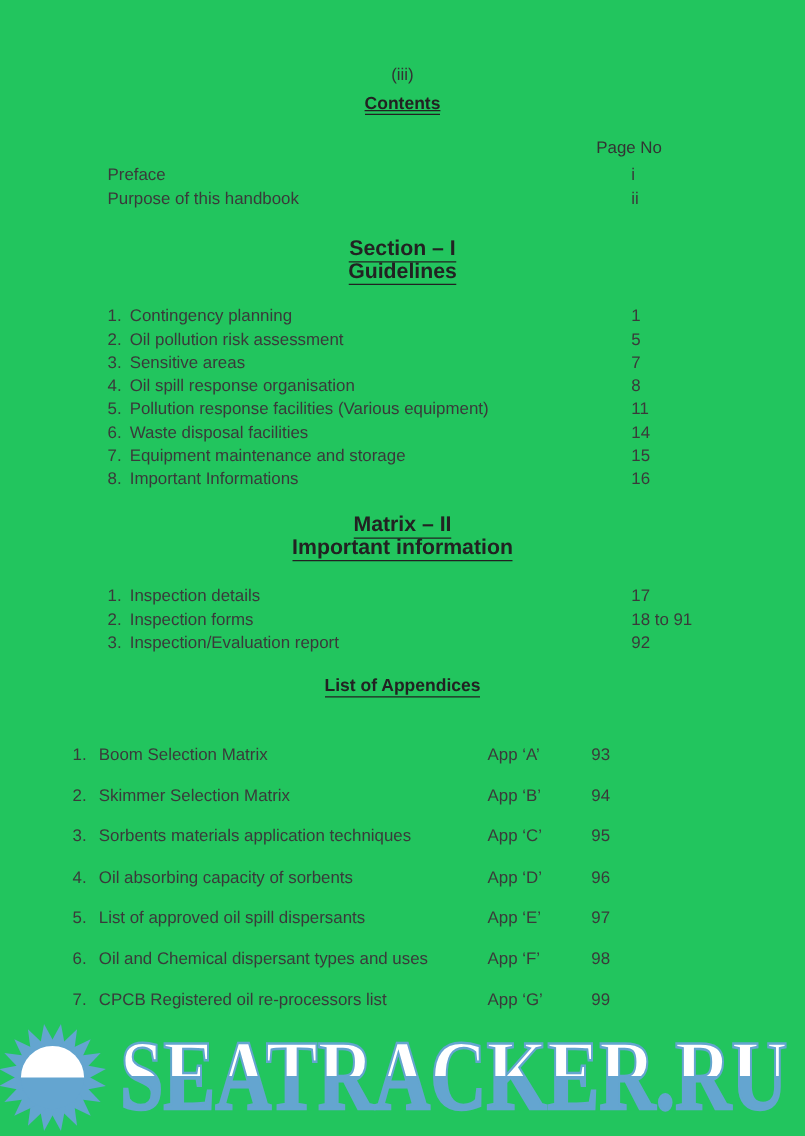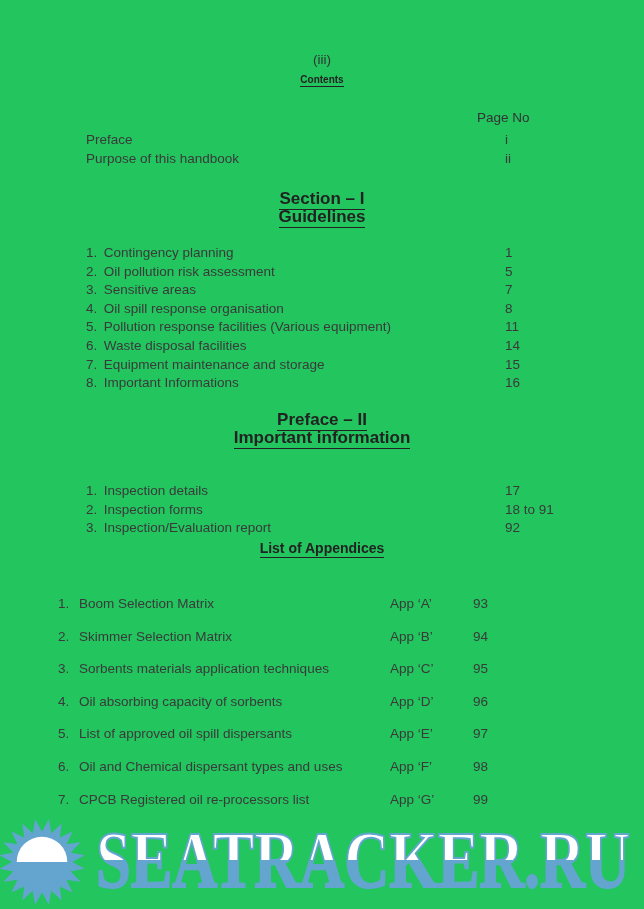--- a/index.html
+++ b/index.html
@@ -5,33 +5,33 @@
   html,body{margin:0;padding:0;background:#ffffff;}
   .page{
     position:relative; width:644px; height:909px; background:#22c55e;
     font-family:"Liberation Sans","DejaVu Sans",sans-serif;
     font-size:13.5px; color:#3a3a3a; overflow:hidden;
   }
   .center{position:absolute; left:0; right:0; text-align:center;}
   .folio{top:52px; color:#333;}
   .doc-heading{font-weight:bold; color:#222;}
   .doc-heading .ul{border-bottom:1.6px solid #222; padding-bottom:1px;}
-  .contents-title{top:74px; font-size:10px;}
+  .contents-title{top:74px; font-size:14px;text-decoration:underline;}
   .pageno-label{position:absolute; left:477px; top:97px; color:#333;margin-top:13px;}
   .toc-block{position:absolute; left:0; right:0;}
   .row{display:grid; grid-template-columns:419px 1fr; margin-left:86px; line-height:18.6px;}
   .row .cell-title{white-space:nowrap;}
   .row .num{display:inline-block; min-width:14px;}
   .sec-heading{line-height:17px; font-size:17px;}
   .sec-heading div{margin-bottom:1px;}
   .front-block{top:131px;}
   .sec1-heading{top:190px;}
   .sec1-items{top:244px;}
   .sec2-heading{top:411px;}
-  .sec2-items{top:482px;}
+  .sec2-items{top:468px;}
   .appx-heading{top:540px; font-size:14px;}
   .appx-items{top:588px;}
   .arow{display:grid; grid-template-columns:21px 311px 83px 1fr; margin-left:58px; line-height:32.6px;}
   .arow span{white-space:nowrap;}
   .watermark{position:absolute; left:0; top:810px; width:644px; height:99px;padding-left:28px;}
   .wm-sun{position:absolute; left:-4px; top:6px;}
   .wm-text{position:absolute; left:96px; top:0;}
 </style>
 </head>
 <body>
@@ -91,21 +91,21 @@
       <span class="cell-title"><span class="num">7.</span> <span>Equipment maintenance and storage</span></span>
       <span>15</span>
     </div>
     <div class="row">
       <span class="cell-title"><span class="num">8.</span> <span>Important Informations</span></span>
       <span>16</span>
     </div>
   </div>
 
   <div class="center doc-heading sec-heading sec2-heading">
-    <div><span class="ul">Preface – II</span></div>
+    <div><span class="ul">Matrix – II</span></div>
     <div><span class="ul">Important information</span></div>
   </div>
 
   <div class="toc-block sec2-items">
     <div class="row">
       <span class="cell-title"><span class="num">1.</span> <span>Inspection details</span></span>
       <span>17</span>
     </div>
     <div class="row">
       <span class="cell-title"><span class="num">2.</span> <span>Inspection forms</span></span>

